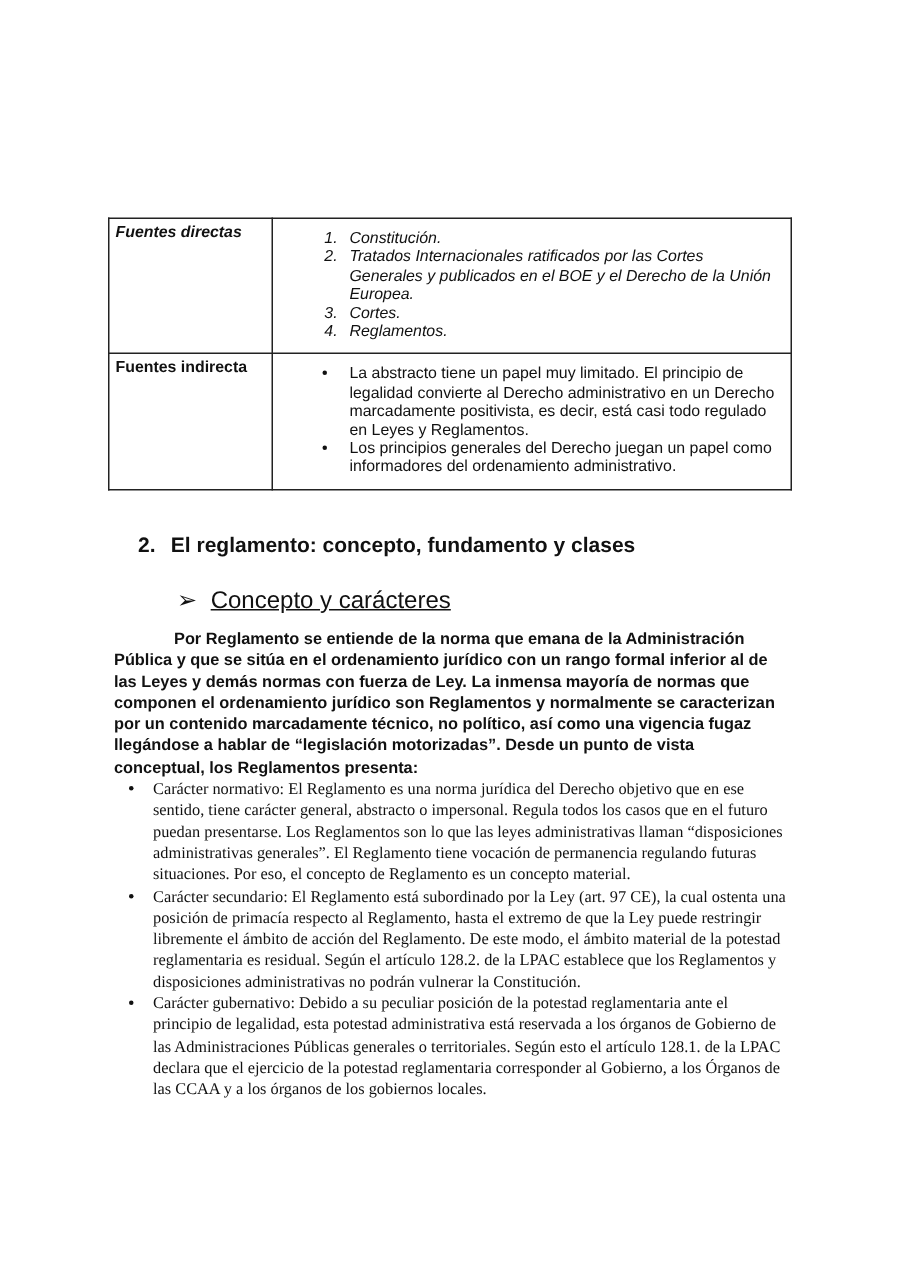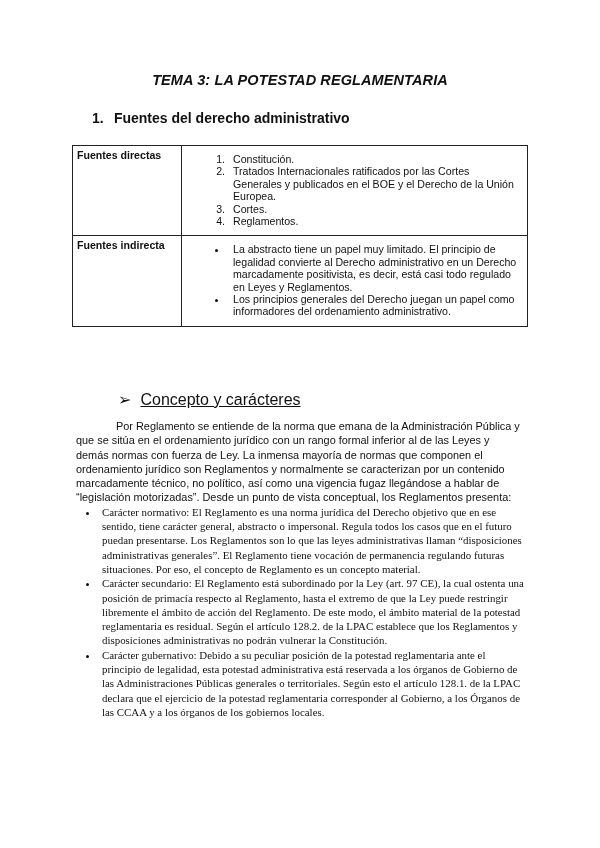--- a/index.html
+++ b/index.html
@@ -15,39 +15,34 @@
   table.src td { border: 1px solid #222; vertical-align: top; padding: 3px 4px 4px 4px; }
   table.src td.label { width: 100px; font-weight: bold; }
   table.src td.content { padding-left: 0; }
   .src ol, .src ul { margin: 4px; padding-left: 42px; }
   .src li { padding-left: 5px; }
   .sub { position: absolute; left: 118px; top: 390px; font-size: 16px; }
   .sub .arrow { display: inline-block; width: 18px; }
   .sub .txt { text-decoration: underline; }
   .body-text { position: absolute; left: 76px; top: 419px; width: 448px; font-size: 10.9px;
                line-height: 14.3px; }
-  .body-text p { margin: 0; text-indent: 40px; }
+  .body-text p { margin: 0; text-indent: 40px; font-weight: bold; }
   .body-text ul { margin: 0; padding-left: 23px; }
   .body-text li { padding-left: 3px; font-family: Liberation Serif, serif; }
 </style>
 </head>
 <body>
 
 <div class="page">
 
-  <div class="title">TEMA 3: LA POTESTAD REGLAMENTARIA</div>
 
-  <div class="h1" style="top:110px;">
-    <span class="num">1.</span>
-    <span>Fuentes del derecho administrativo</span>
-  </div>
 
   <table class="src">
     <tbody>
-        <tr style="height:87px;">
+        <tr style="height:87px;font-style:italic;">
       <td class="label">Fuentes directas</td>
       <td class="content">
         <ol>
           <li>Constitución.</li>
           <li>Tratados Internacionales ratificados por las Cortes Generales y publicados en el BOE y el Derecho de la Unión Europea.</li>
           <li>Cortes.</li>
           <li>Reglamentos.</li>
         </ol>
       </td>
     </tr>
@@ -56,20 +51,24 @@
       <td class="content">
         <ul>
           <li>La abstracto tiene un papel muy limitado. El principio de legalidad convierte al Derecho administrativo en un Derecho marcadamente positivista, es decir, está casi todo regulado en Leyes y Reglamentos.</li>
           <li>Los principios generales del Derecho juegan un papel como informadores del ordenamiento administrativo.</li>
         </ul>
       </td>
     </tr>
   </tbody>
     </table>
 
+  <div class="h1" style="top:355px;">
+    <span class="num">2.</span>
+    <span>El reglamento: concepto, fundamento y clases</span>
+  </div>
 
   <div class="sub">
     <span class="arrow">➢</span>
     <span class="txt">Concepto y carácteres</span>
   </div>
 
   <div class="body-text">
     <p>Por Reglamento se entiende de la norma que emana de la Administración Pública y que se sitúa en el ordenamiento jurídico con un rango formal inferior al de las Leyes y demás normas con fuerza de Ley. La inmensa mayoría de normas que componen el ordenamiento jurídico son Reglamentos y normalmente se caracterizan por un contenido marcadamente técnico, no político, así como una vigencia fugaz llegándose a hablar de “legislación motorizadas”. Desde un punto de vista conceptual, los Reglamentos presenta:</p>
     <ul>
       <li>Carácter normativo: El Reglamento es una norma jurídica del Derecho objetivo que en ese sentido, tiene carácter general, abstracto o impersonal. Regula todos los casos que en el futuro puedan presentarse. Los Reglamentos son lo que las leyes administrativas llaman “disposiciones administrativas generales”. El Reglamento tiene vocación de permanencia regulando futuras situaciones. Por eso, el concepto de Reglamento es un concepto material.</li>

